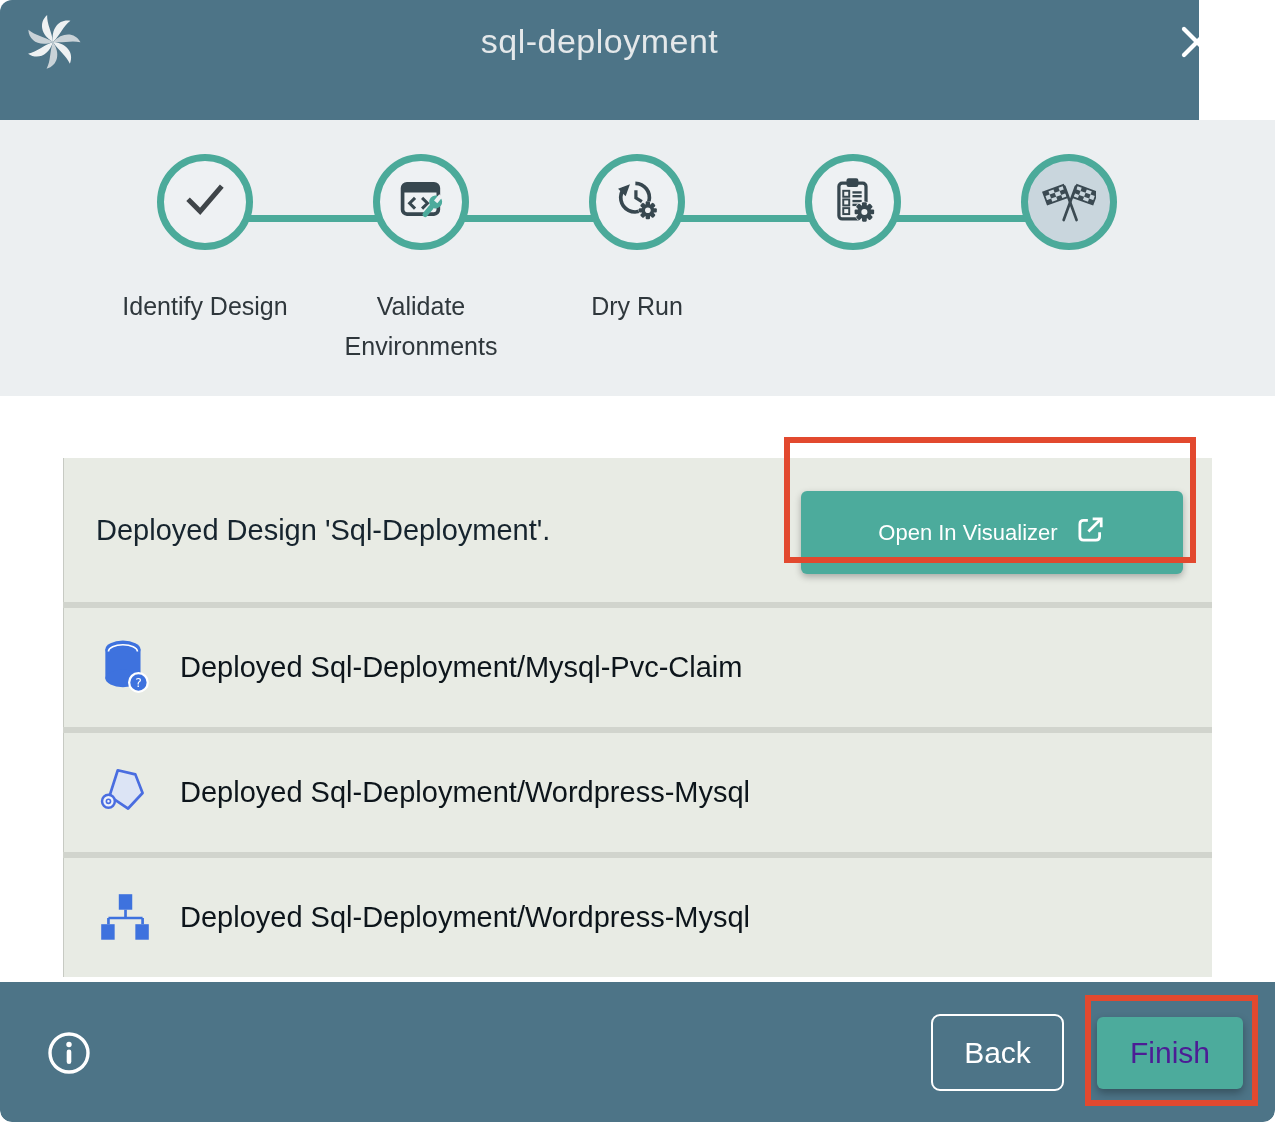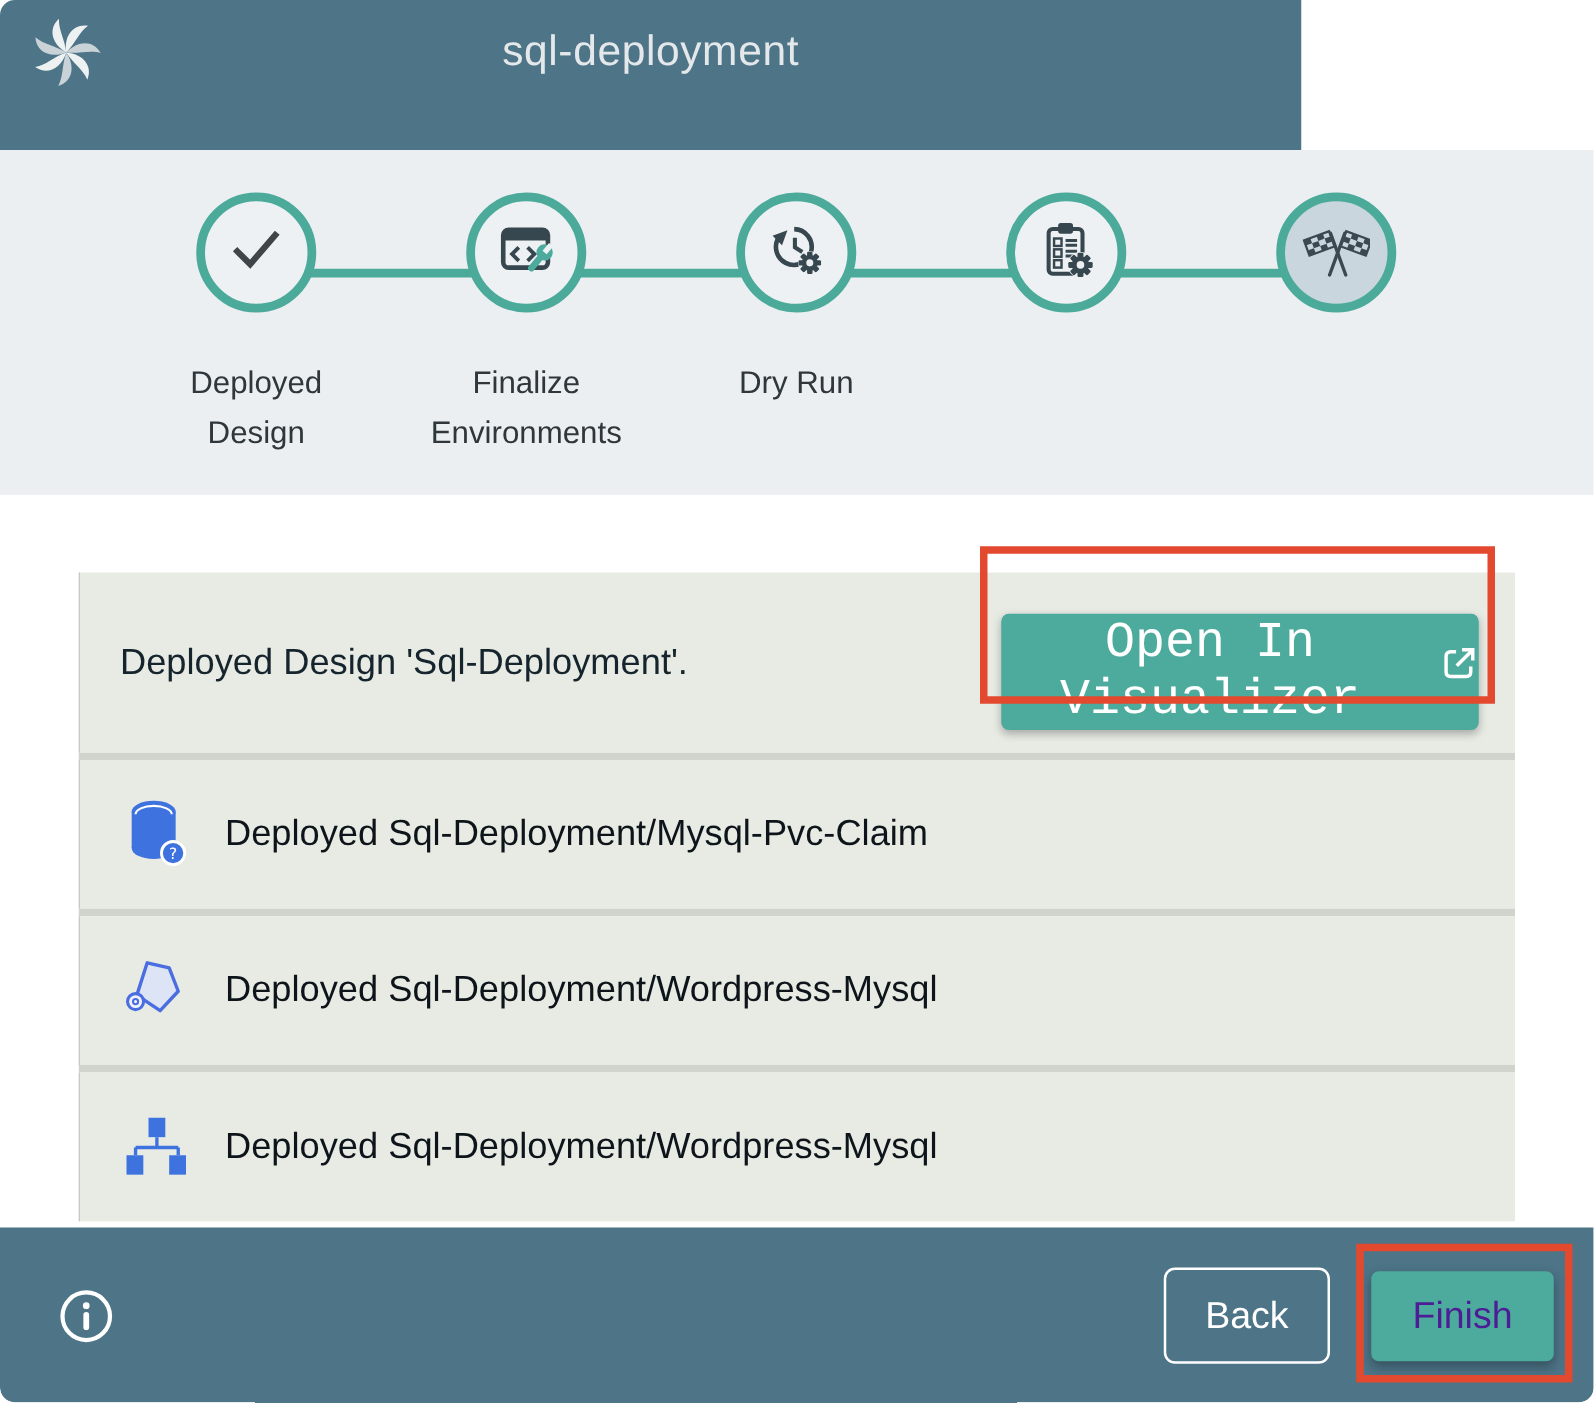--- a/index.html
+++ b/index.html
@@ -10,21 +10,21 @@
   }
   #modal {
     position: relative;
     width: 1275px; height: 1122px;
     background: #ffffff;
     border-radius: 12px;
     overflow: hidden;
   }
   
   .header {
-    position: absolute; left: 0; top: 0; width: 1041px; height: 120px;
+    position: absolute; left: 0; top: 0; width: 1199px; height: 120px;
     background: #4d7487;
   }
   .logo { position: absolute; left: 22px; top: 11px; width: 62px; height: 62px; }
   .title {
     position: absolute; left: 0; top: 22px; width: 100%;
     text-align: center; font-size: 34px; font-weight: 400;
     color: #e4e8ea; letter-spacing: .5px;
   }
   .close-btn {
     position: absolute; left: 1177px; top: 22px; width: 40px; height: 40px;
@@ -52,23 +52,23 @@
   }
   
   .results { position: absolute; left: 63px; top: 430px; width: 1149px; margin-top: 28px; }
   .summary-row {
     position: relative; height: 144px; background: #e8ebe4;
     border-left: 1px solid #c7cac3;
     display: flex; align-items: center; padding-left: 32px;
   }
   .summary-text { font-size: 29px; color: #16242e; }
   .open-viz-btn {
-    position: absolute; left: 737px; top: 33px; width: 382px; height: 93px;
+    position: absolute; left: 737px; top: 33px; width: 382px; height: 83px;
     background: #4cab9c; color: #ffffff; border: none; border-radius: 6px;
-    font-size: 40px; font-family: Liberation Mono, monospace; cursor: pointer;
+    font-size: 22px; font-family: Liberation Sans, sans-serif; cursor: pointer;
     display: flex; align-items: center; justify-content: center; gap: 16px;
     box-shadow: 0 3px 7px rgba(0,0,0,.28);
   }
   .row-sep { height: 6px; background: #d1d4cd; }
   .result-row {
     height: 119px; background: #e8ebe4; border-left: 1px solid #c7cac3;
     display: flex; align-items: center; padding-left: 34px;
   }
   .row-icon { width: 56px; height: 60px; margin-right: 26px; flex: 0 0 auto; }
   .row-text { font-size: 29px; color: #0d151b; }
@@ -147,38 +147,38 @@
   <div class="stepper">
     <div class="step-line"></div>
 
     <div class="step-circle" style="left:157px">
       <span>
         <svg viewBox="0 0 48 48" width="52" height="52">
           <path d="M10 25 L19.5 34.5 L38 13" fill="none" stroke="#3f4549" stroke-width="4.6" stroke-linecap="square"></path>
         </svg>
       </span>
     </div>
-    <div class="step-label" style="left:120px">Deployed Design</div>
+    <div class="step-label" style="left:120px">Identify Design</div>
 
     <div class="step-circle" style="left:373px">
       <span>
         <svg viewBox="0 0 48 48" width="52" height="52">
           <rect x="7" y="9" width="33" height="28" rx="4" fill="none" stroke="#37474f" stroke-width="3.4"></rect>
           <path d="M7 13 Q7 9 11 9 H36 Q40 9 40 13 V17 H7 Z" fill="#37474f"></path>
           <path d="M18.5 22 L13.5 27 L18.5 32" fill="none" stroke="#37474f" stroke-width="2.8"></path>
           <path d="M25 22 L30 27 L25 32" fill="none" stroke="#37474f" stroke-width="2.8"></path>
           <g transform="translate(34,30) rotate(40)">
             <rect x="-2.4" y="-1" width="4.8" height="13" rx="2.2" fill="#4cab9c"></rect>
             <circle cx="0" cy="-5.5" r="6" fill="#4cab9c"></circle>
             <rect x="-2" y="-13" width="4" height="7.5" fill="#eef1f3"></rect>
           </g>
         </svg>
       </span>
     </div>
-    <div class="step-label" style="left:336px">Finalize Environments</div>
+    <div class="step-label" style="left:336px">Validate Environments</div>
 
     <div class="step-circle" style="left:589px">
       <span>
         <svg viewBox="0 0 48 48" width="52" height="52">
           <path d="M12.2 13.2 A 13.2 13.2 0 1 0 22.5 8.6" fill="none" stroke="#37474f" stroke-width="3.4"></path>
           <polygon points="6.5,13.5 17.5,9.5 13.5,20.5" fill="#37474f"></polygon>
           <path d="M23 15 V22 L28.5 25.5" fill="none" stroke="#37474f" stroke-width="3"></path>
           <circle cx="34" cy="33.5" r="8.6" fill="#eceff1"></circle>
           <g transform="translate(34,33.5)">
             <g fill="#37474f">

